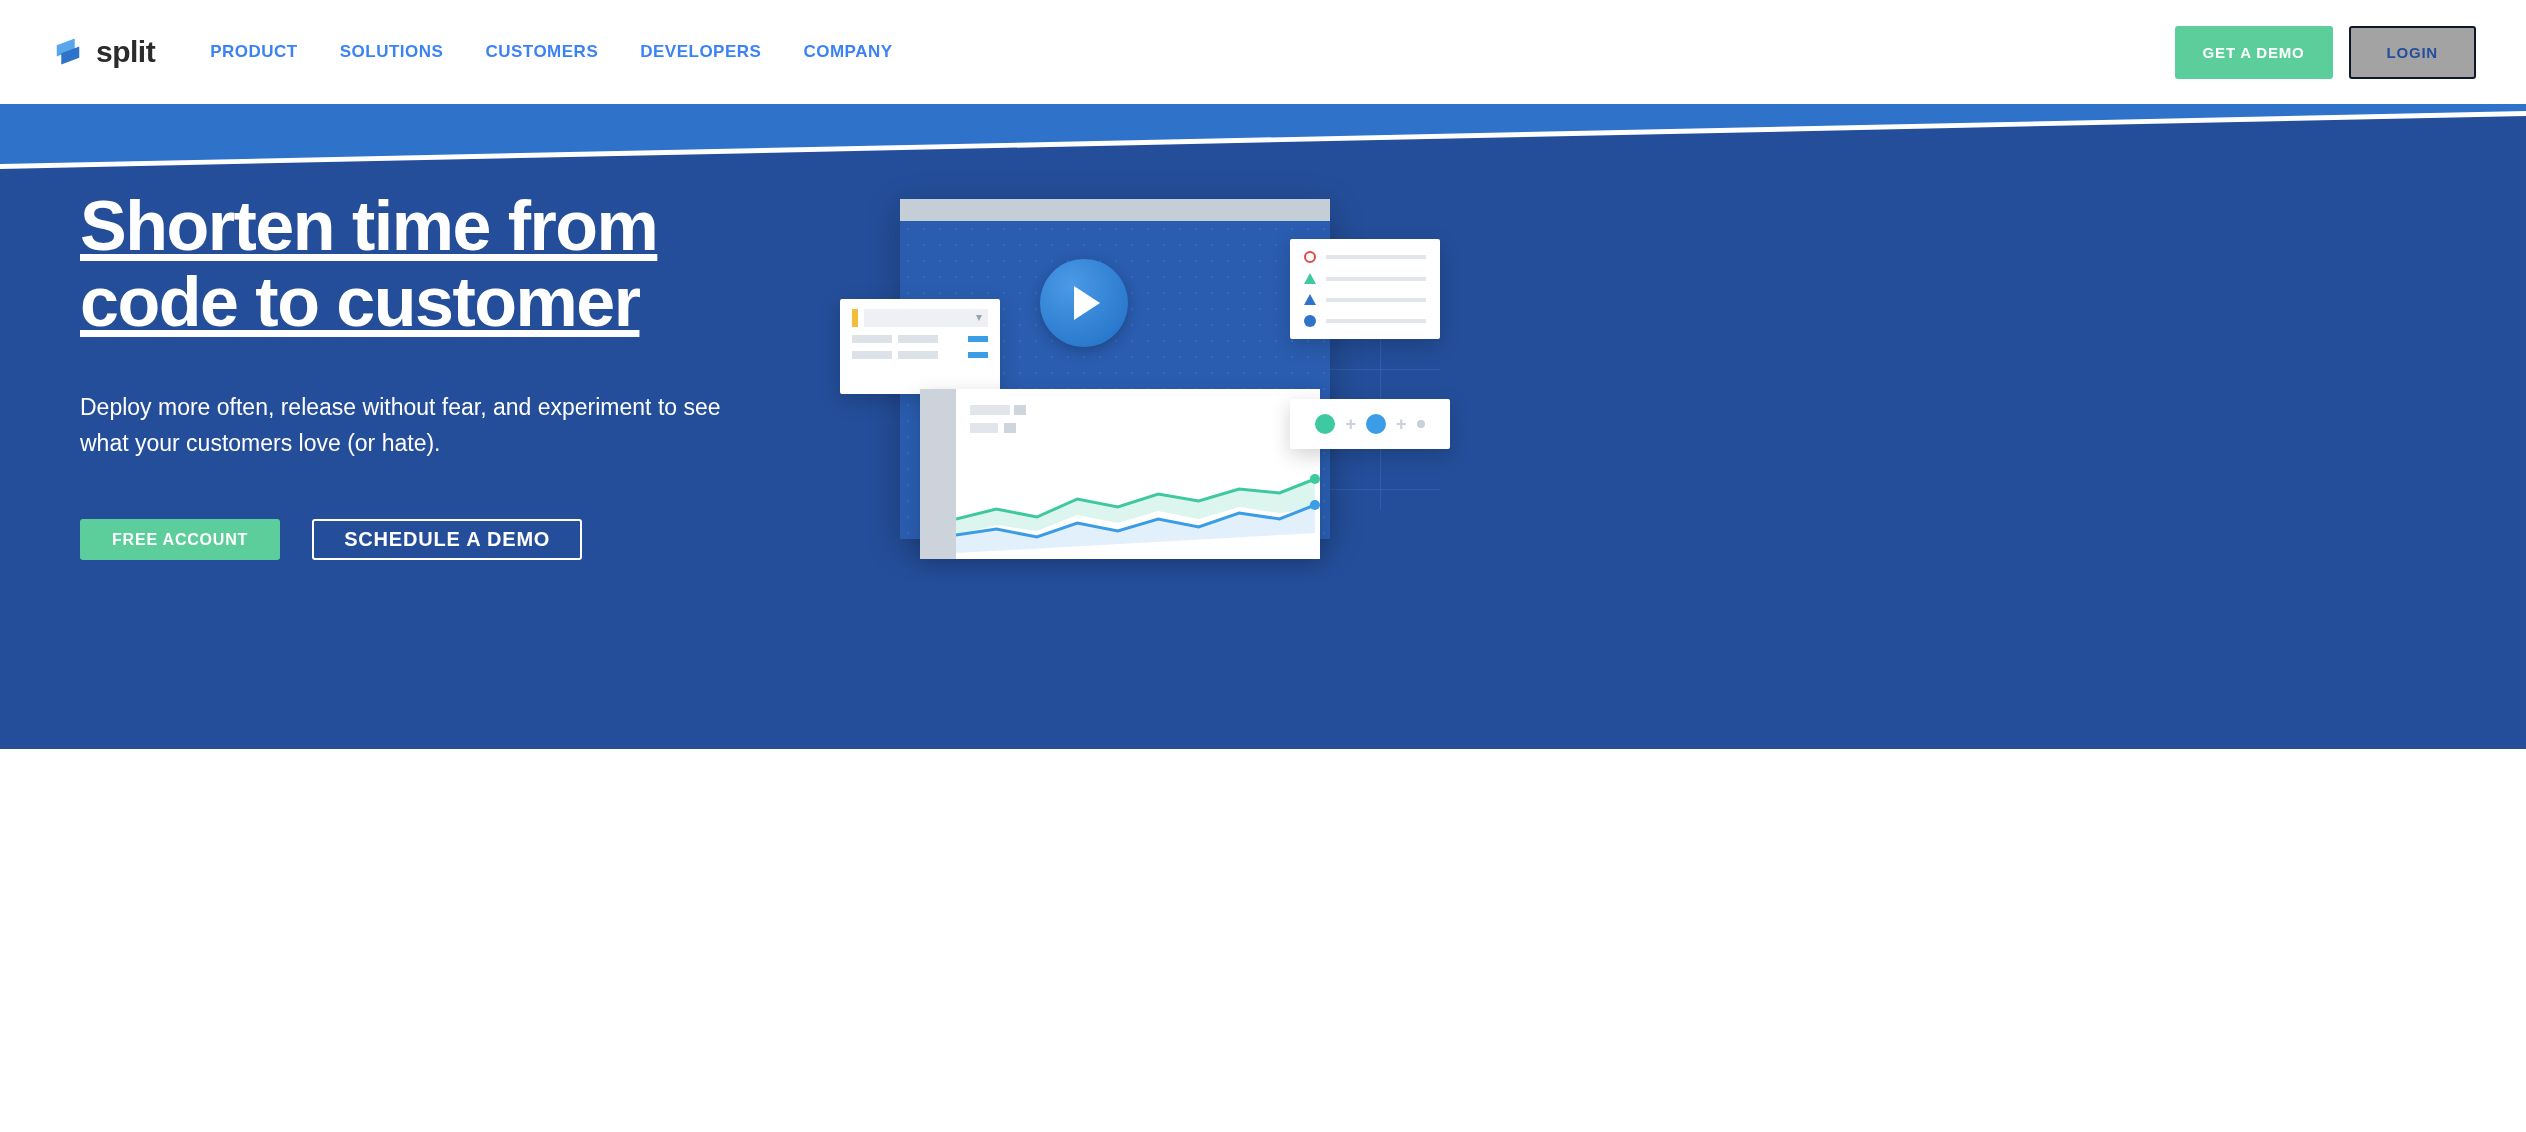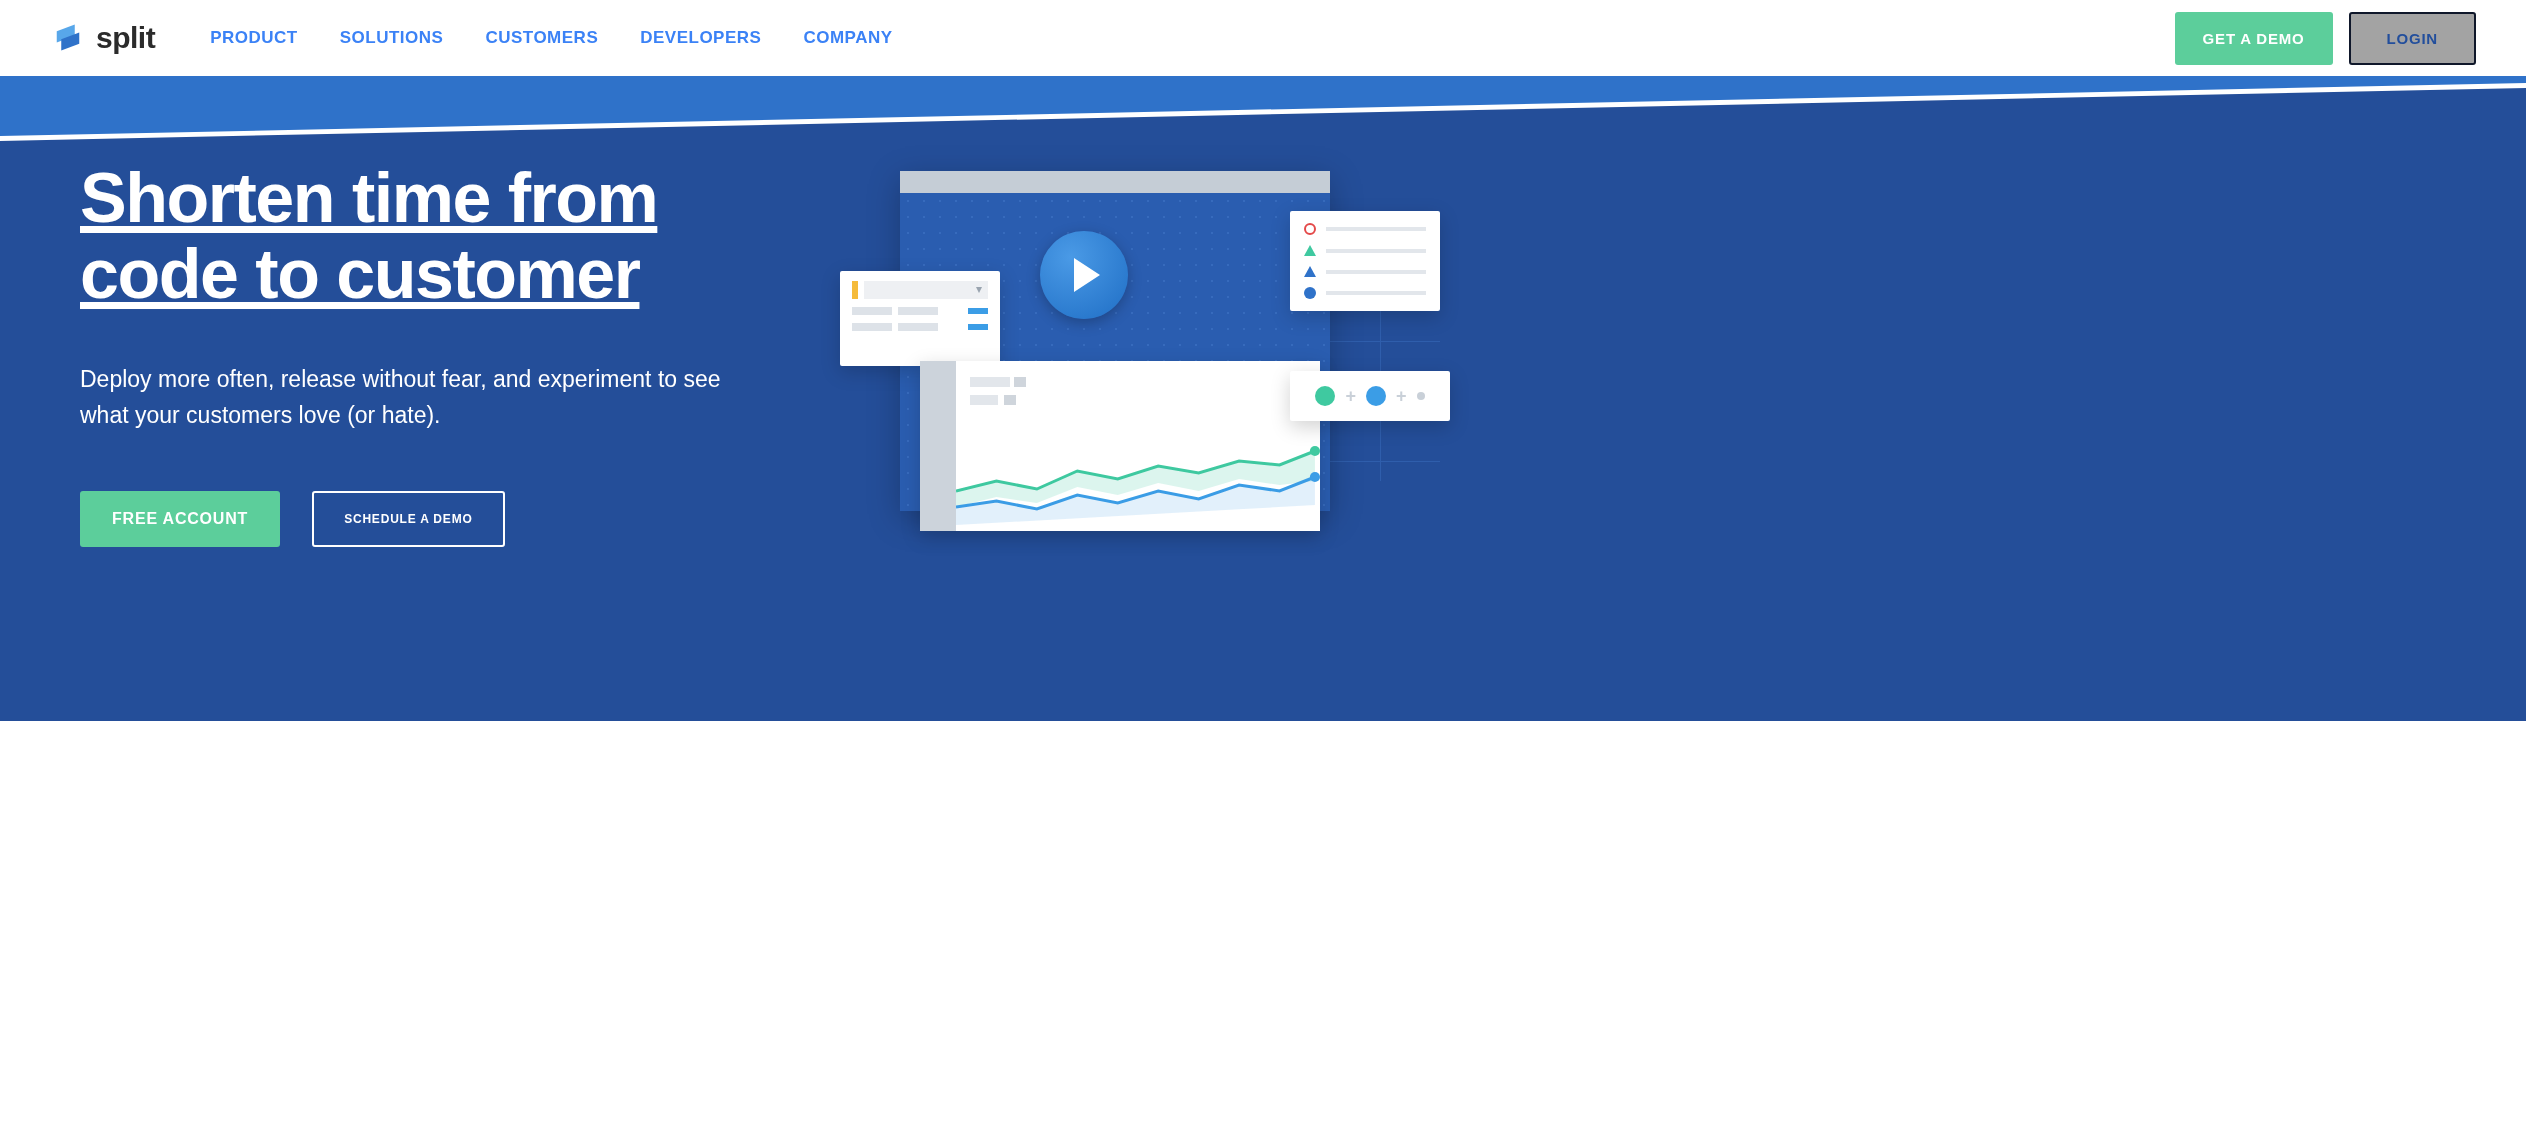--- a/index.html
+++ b/index.html
@@ -6,21 +6,21 @@
     body {
       font-family: -apple-system, BlinkMacSystemFont, "Segoe UI", Helvetica, Arial, sans-serif;
       background: #ffffff;
       overflow-x: hidden;
     }
 
     
     .header {
       display: flex;
       align-items: center;
-      height: 76px;
+      height: 104px;
       padding: 0 50px;
       background: #fff;
       position: relative;
       z-index: 10;
     }
     .logo-wrap {
       display: flex;
       align-items: center;
       gap: 10px;
       margin-right: 55px;
@@ -127,22 +127,22 @@
     .btn-free-account {
       background: #5cce9b;
       color: #fff;
       padding: 6px 32px;
       font-size: 16px;
     }
     .btn-schedule {
       background: transparent;
       color: #fff;
       border: 2px solid #fff;
-      padding: 19px 30px;
-      font-size: 12px;
+      padding: 7px 30px;
+      font-size: 20px;
     }
 
     
     .hero-right {
       flex: 0 0 560px;
       position: relative;
       height: 440px;
     }
     .illus-window {
       position: absolute;

